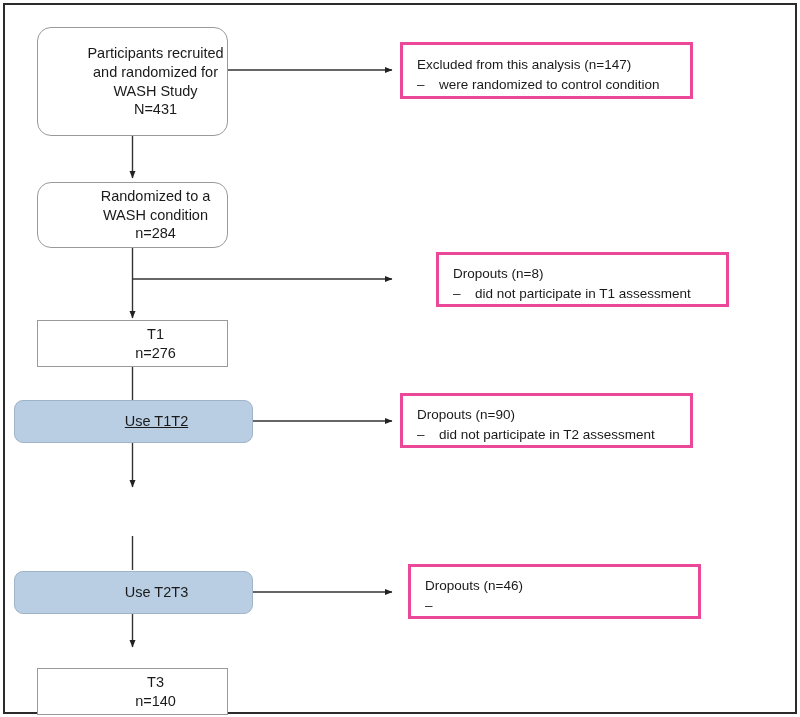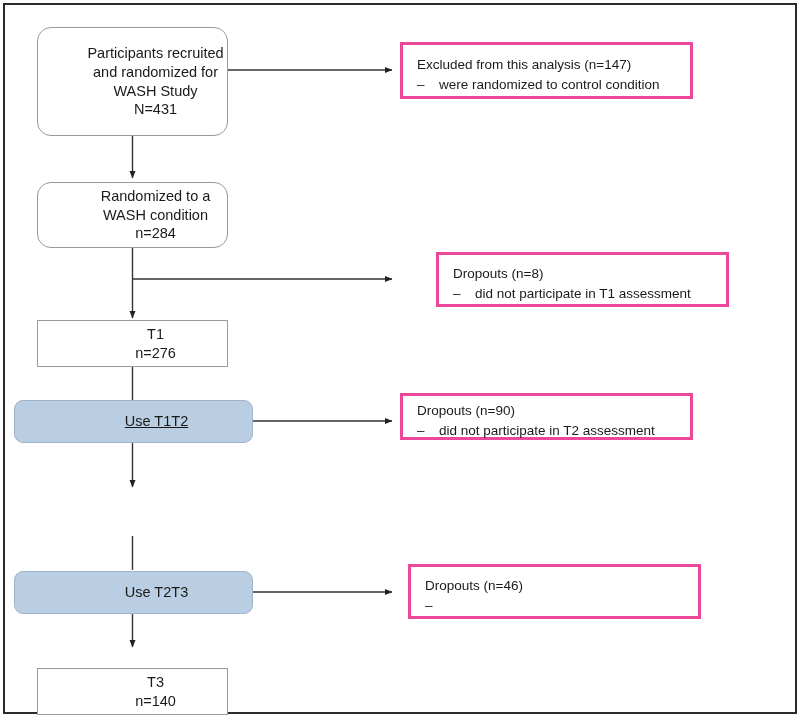--- a/index.html
+++ b/index.html
@@ -167,21 +167,21 @@
   </div>
 
   <div class="sidebox" style="left:400px; top:252px; width:293px; height:55px;margin-left:36px;">
     <span class="title">Dropouts (n=8)</span>
     <span class="bullet">
       <span class="dash">–</span>
       <span>did not participate in T1 assessment</span>
     </span>
   </div>
 
-  <div class="sidebox" style="left:400px; top:393px; width:293px; height:47px;">
+  <div class="sidebox" style="left:400px; top:393px; width:293px; height:55px;">
     <span class="title">Dropouts (n=90)</span>
     <span class="bullet">
       <span class="dash">–</span>
       <span>did not participate in T2 assessment</span>
     </span>
   </div>
 
   <div class="sidebox" style="left:408px; top:564px; width:293px; height:55px;">
     <span class="title">Dropouts (n=46)</span>
     <span class="bullet">

